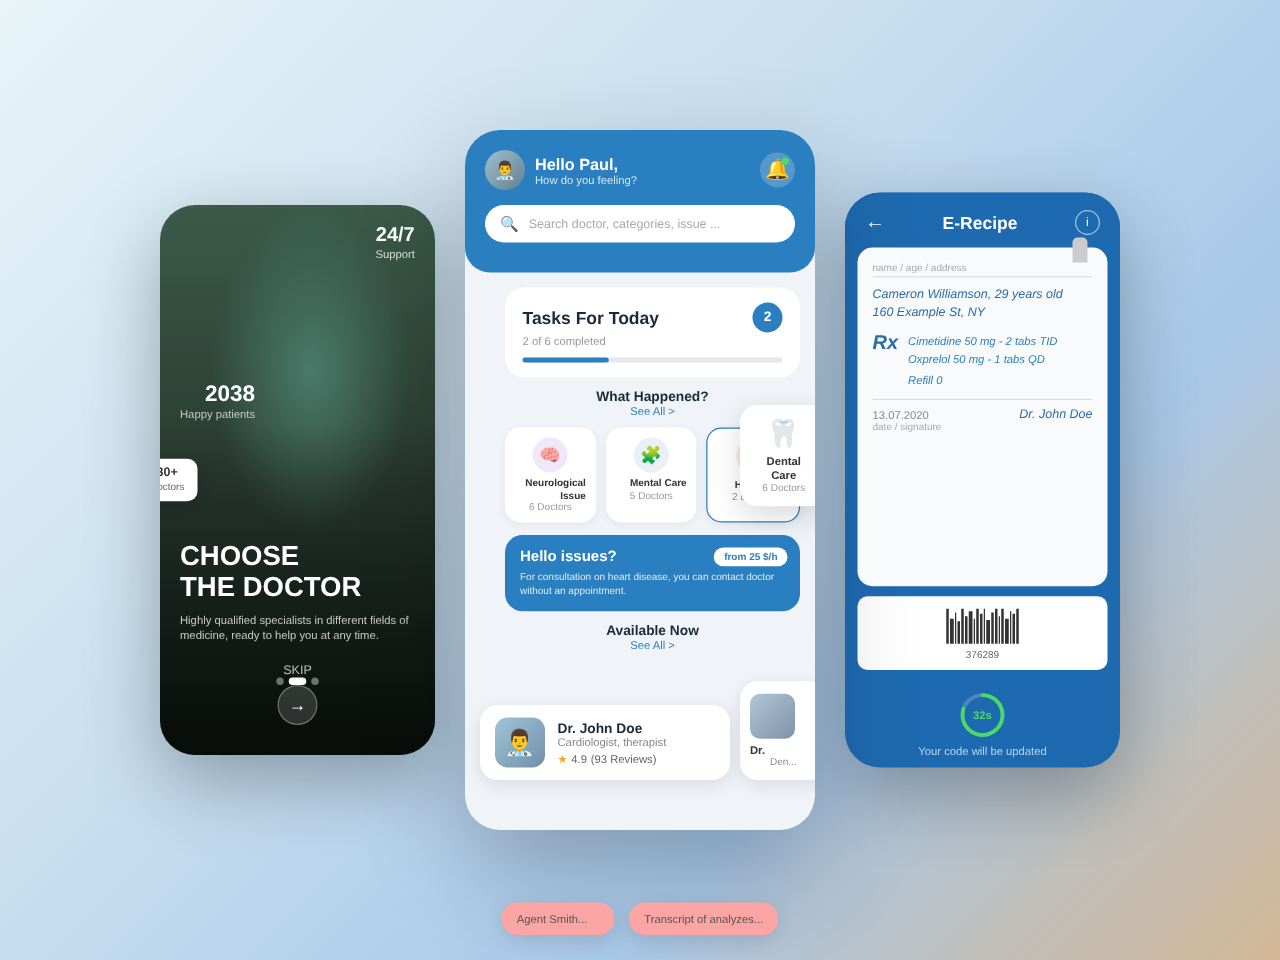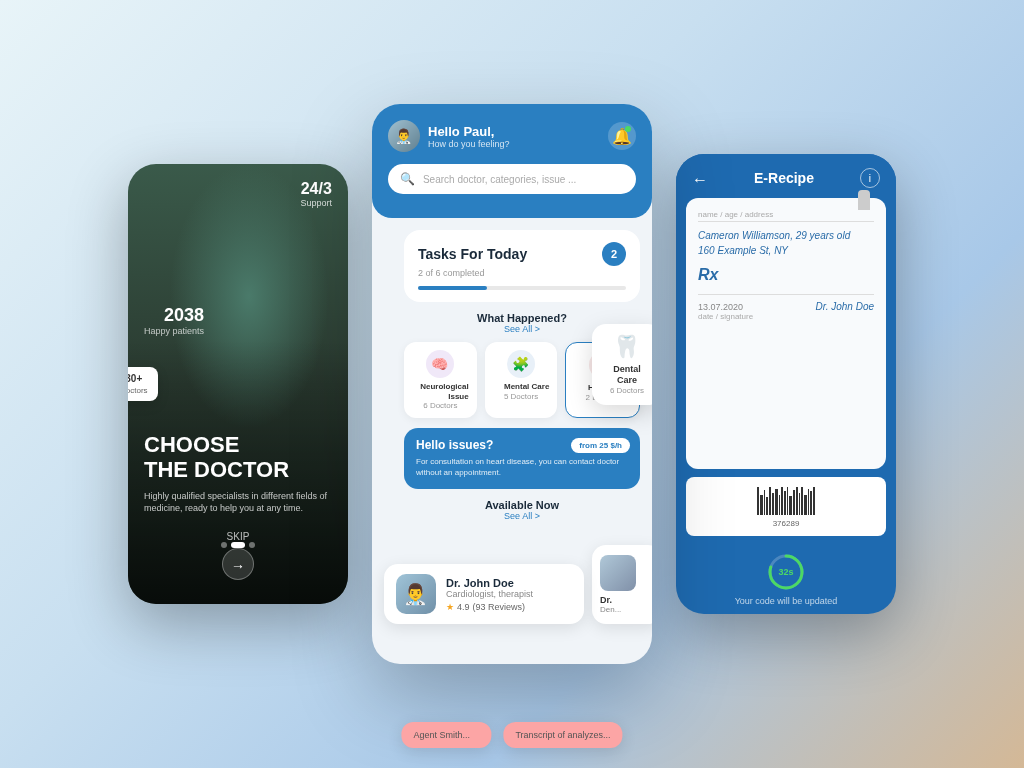--- a/index.html
+++ b/index.html
@@ -761,21 +761,21 @@
 
     <div class="left-badge">
       <span>30+</span><br>
       <span style="font-size:8px;font-weight:400;color:#666;">Doctors</span>
     </div>
 
     <div class="screen1-content">
       <div class="screen1-top">
         <div></div>
         <div class="support-badge">
-          <div class="big-num">24/3</div>
+          <div class="big-num">24/7</div>
           <div class="small-text">Support</div>
         </div>
       </div>
 
       <div class="screen1-mid">
         <div class="screen1-mid-right">
           <div class="big-num">2038</div>
           <div class="small-text">Happy patients</div>
         </div>
       </div>
@@ -883,21 +883,21 @@
           <span class="star">★</span>
           <span>4.9</span>
           <span>(93 Reviews)</span>
         </div>
       </div>
     </div>
 
     <div style="position:absolute; bottom:40px; left:220px; background:white; border-radius:14px; padding:10px 8px; box-shadow:0 4px 16px rgba(0,0,0,0.1); width:70px;">
       <div style="width:36px;height:36px;background:linear-gradient(135deg,#b0c8d8,#8090a8);border-radius:8px;margin-bottom:4px;"></div>
       <div style="font-size:9px;font-weight:700;color:#333;">Dr.</div>
-      <div style="font-size:8px;color:#888;">Den...</div>
+      <div style="font-size:8px;color:#888;margin-left:16px;">Den...</div>
     </div>
 
     <div class="dental-card">
       <div class="dental-icon">🦷</div>
       <div class="dental-name">Dental Care</div>
       <div class="dental-count">6 Doctors</div>
     </div>
   </div>
 
   <div class="screen3">
@@ -908,20 +908,25 @@
     </div>
 
     <div class="recipe-paper">
       <div class="paper-clip"></div>
       <div class="name-line">name / age / address</div>
       <div class="recipe-patient-name">Cameron Williamson, 29 years old</div>
       <div class="recipe-address">160 Example St, NY</div>
 
       <div class="rx-section">
         <div class="rx-symbol">Rx</div>
+        <div class="rx-content">
+          <div class="med-line">Cimetidine 50 mg - 2 tabs TID</div>
+          <div class="med-line">Oxprelol 50 mg - 1 tabs QD</div>
+          <div class="refill-line">Refill 0</div>
+        </div>
       </div>
 
       <div class="recipe-footer">
         <div class="recipe-date-sig">
           <div>
             <div class="recipe-date">13.07.2020</div>
           </div>
           <div>
             <div class="recipe-sig">Dr. John Doe</div>
           </div>

